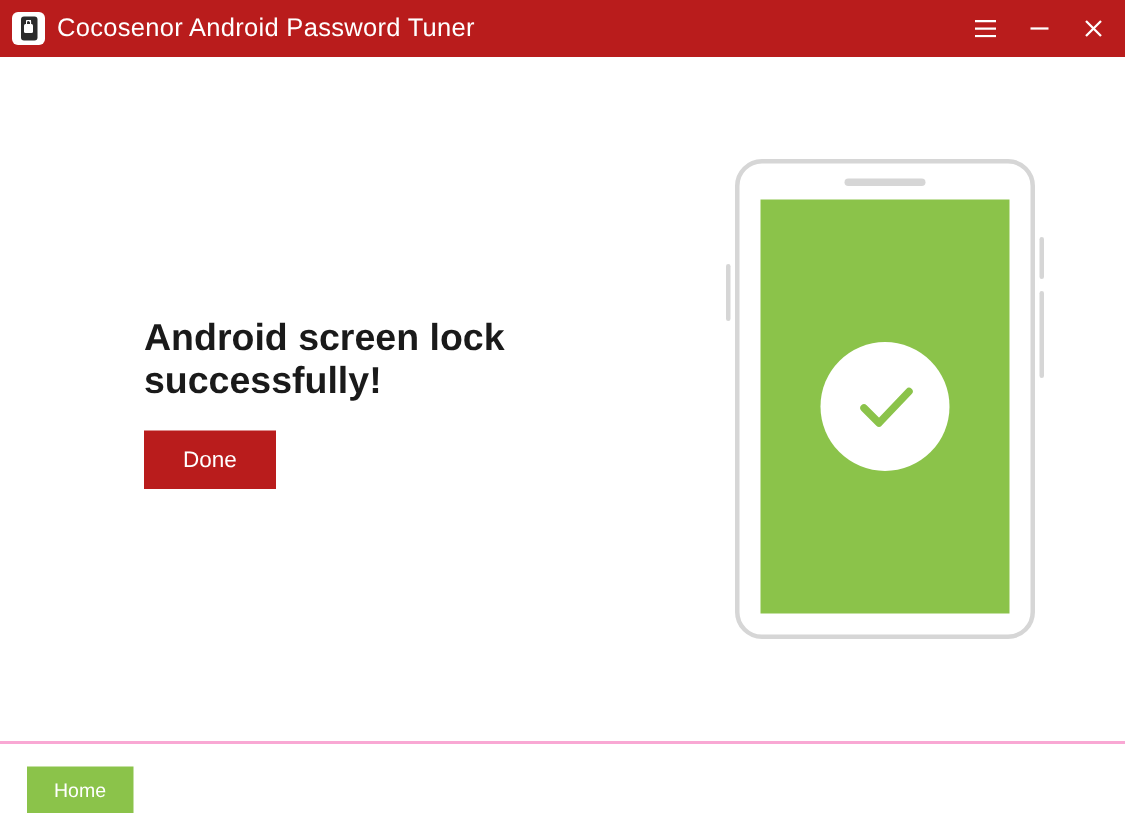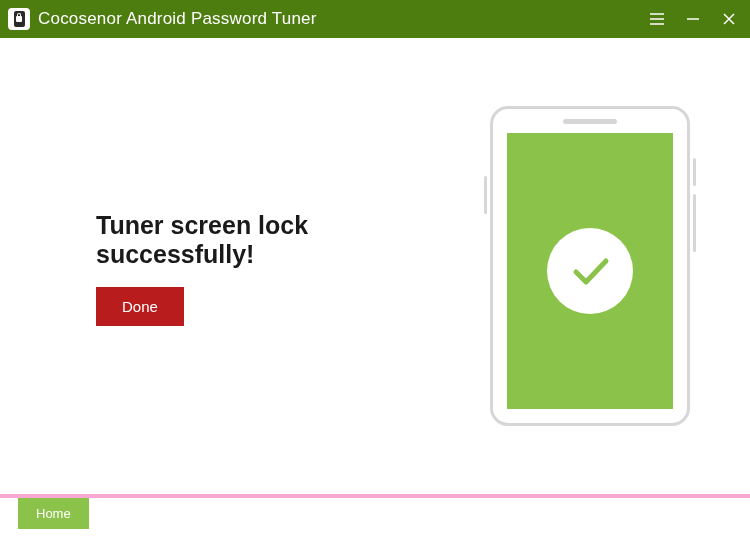--- a/index.html
+++ b/index.html
@@ -6,21 +6,21 @@
     body {
       width: 750px;
       height: 542px;
       font-family: "Segoe UI", Arial, sans-serif;
       background: #fff;
       overflow: hidden;
       position: relative;
     }
     .titlebar {
       height: 38px;
-      background: #4d7c0f;
+      background: #b91c1c;
       display: flex;
       align-items: center;
       padding: 0 12px 0 8px;
       color: #fff;
     }
     .titlebar-left { display: flex; align-items: center; gap: 8px; }
     .app-icon-box {
       width: 22px; height: 22px;
       background: #fff;
       border-radius: 4px;
@@ -127,22 +127,22 @@
       width: 3px; height: 28px;
     }
     .side-right-2 {
       right: -6px; top: 88px;
       width: 3px; height: 58px;
     }
     .footer {
       position: absolute;
       left: 0; right: 0; bottom: 0;
       height: 48px;
-      border-top: 4px solid #f9a8d4;
-      display: flex; align-items: flex-start;
+      border-top: 2px solid #f9a8d4;
+      display: flex; align-items: flex-end;
       padding: 0 18px;
     }
     .home-btn {
       background: #8bc34a;
       color: #fff;
       border: none;
       padding: 8px 18px;
       font-size: 13px;
       cursor: pointer;
     }
@@ -176,21 +176,21 @@
       <svg width="14" height="14" viewBox="0 0 14 14">
         <line x1="2" y1="2" x2="12" y2="12" stroke="#fff" stroke-width="1.5"></line>
         <line x1="12" y1="2" x2="2" y2="12" stroke="#fff" stroke-width="1.5"></line>
       </svg>
     </div>
   </div>
 </div>
 
 <div class="content">
   <div class="left-col">
-    <div class="heading">Tuner screen lock successfully!</div>
+    <div class="heading">Android screen lock successfully!</div>
     <button class="done-btn">Done</button>
   </div>
 
   <div class="phone-wrap">
     <div class="side-btn side-left"></div>
     <div class="side-btn side-right-1"></div>
     <div class="side-btn side-right-2"></div>
     <div class="phone-body">
       <div class="phone-speaker"></div>
       <div class="phone-screen">

